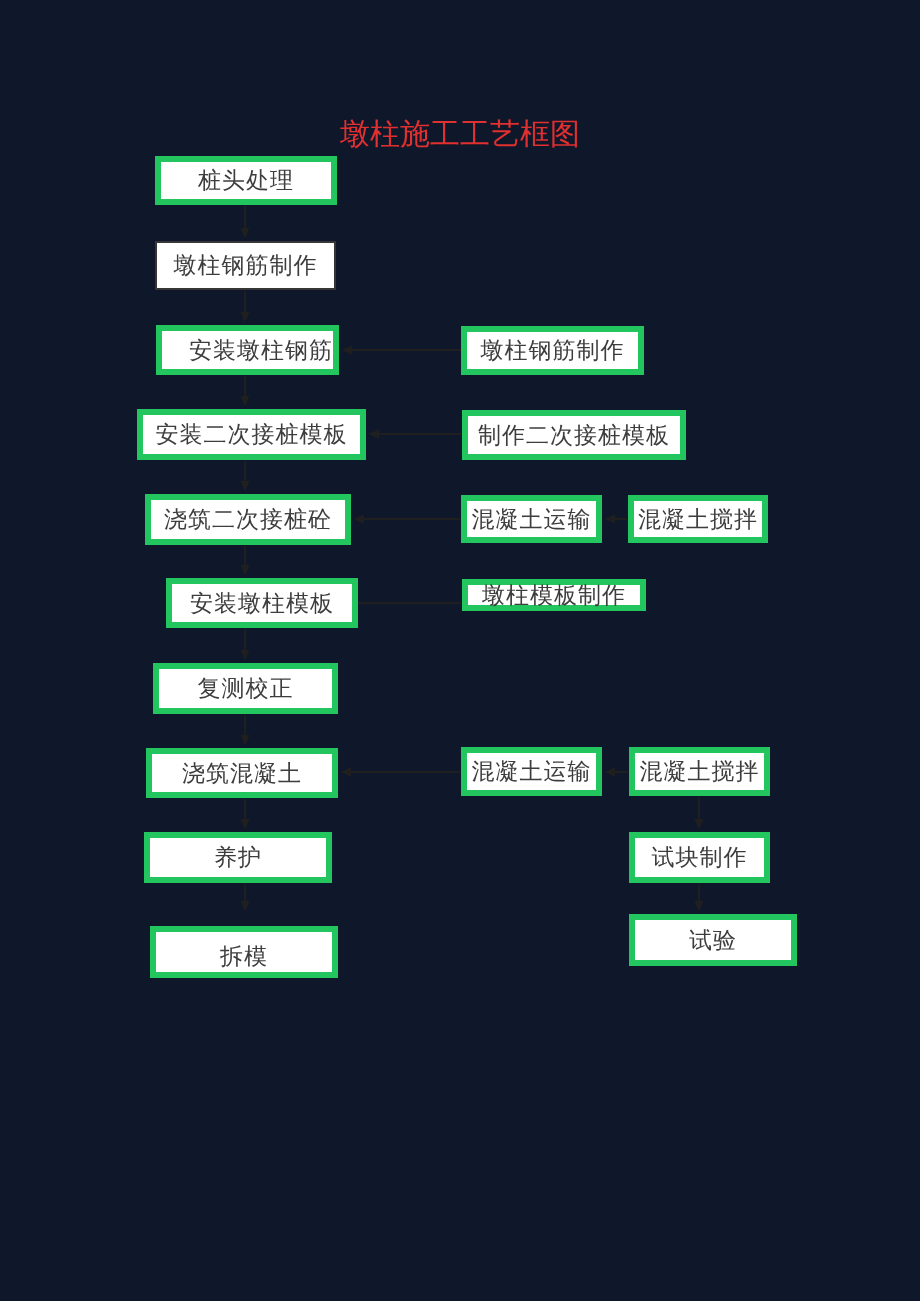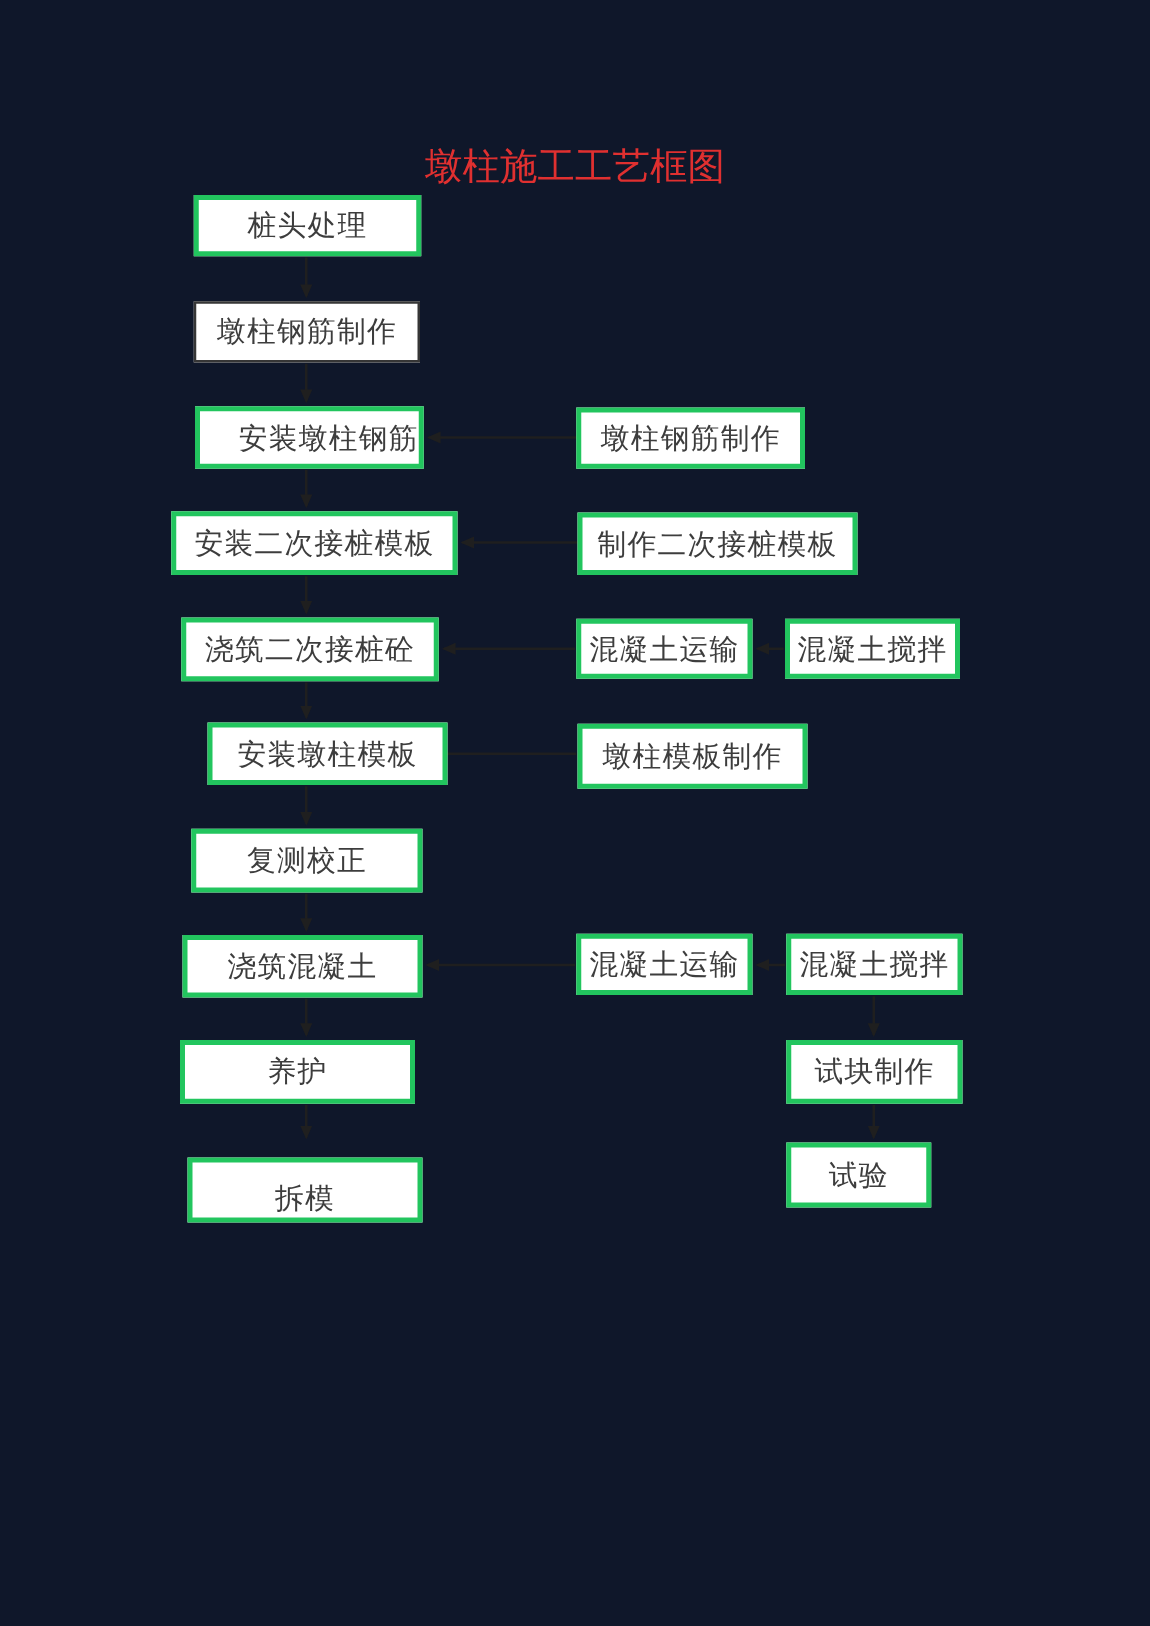--- a/index.html
+++ b/index.html
@@ -25,21 +25,21 @@
     line-height: 36px;
     font-weight: 400;
     color: #e03030;
     letter-spacing: 0px;
     margin: 0;
   }
   .node {
     position: absolute;
     box-sizing: border-box;
     background: #ffffff;
-    border: 4px solid #22c55e;
+    border: 6px solid #22c55e;
     display: flex;
     align-items: center;
     justify-content: center;
     font-size: 23px;
     color: #3d3d3d;
     white-space: nowrap;
     letter-spacing: 1px;
   }
   .node.dark {
     border: 2px solid #363636;
@@ -132,37 +132,37 @@
   </div>
 
   <div class="node" style="left:462px; top:410px; width:224px; height:50px;">
     <span>制作二次接桩模板</span>
   </div>
 
   <div class="node" style="left:461px; top:495px; width:141px; height:48px;">
     <span>混凝土运输</span>
   </div>
 
-  <div class="node" style="left:462px; top:579px; width:184px; height:52px;">
+  <div class="node" style="left:462px; top:579px; width:184px; height:32px;">
     <span>墩柱模板制作</span>
   </div>
 
   <div class="node" style="left:461px; top:747px; width:141px; height:49px;">
     <span>混凝土运输</span>
   </div>
 
   <div class="node" style="left:628px; top:495px; width:140px; height:48px;">
     <span>混凝土搅拌</span>
   </div>
 
   <div class="node" style="left:629px; top:747px; width:141px; height:49px;">
     <span>混凝土搅拌</span>
   </div>
 
   <div class="node" style="left:629px; top:832px; width:141px; height:51px;">
     <span>试块制作</span>
   </div>
 
-  <div class="node" style="left:629px; top:914px; width:116px; height:52px;">
+  <div class="node" style="left:629px; top:914px; width:168px; height:52px;">
     <span>试验</span>
   </div>
 
 </div>
 
 </body></html>

